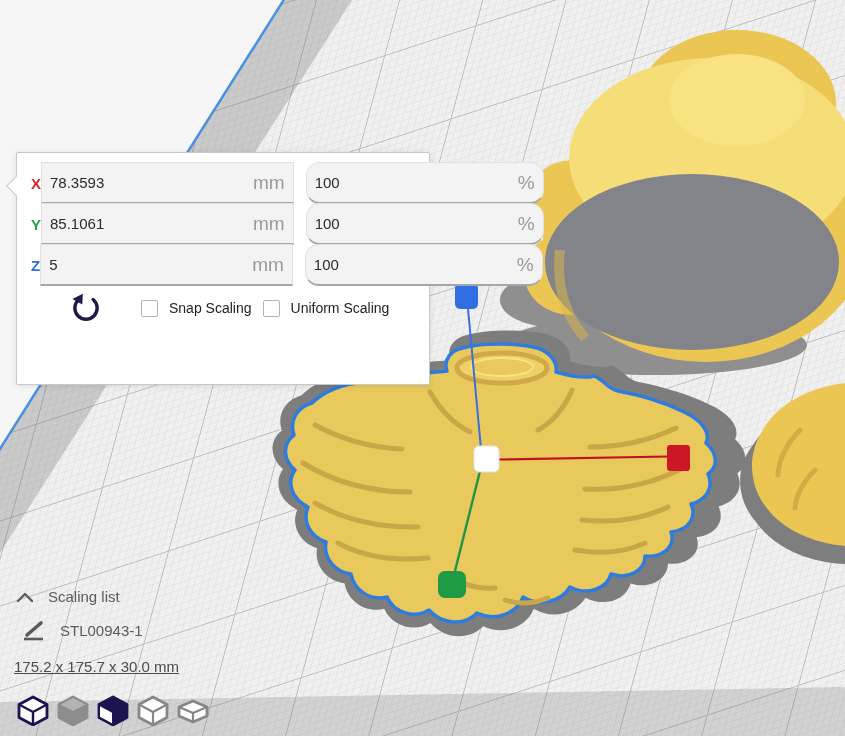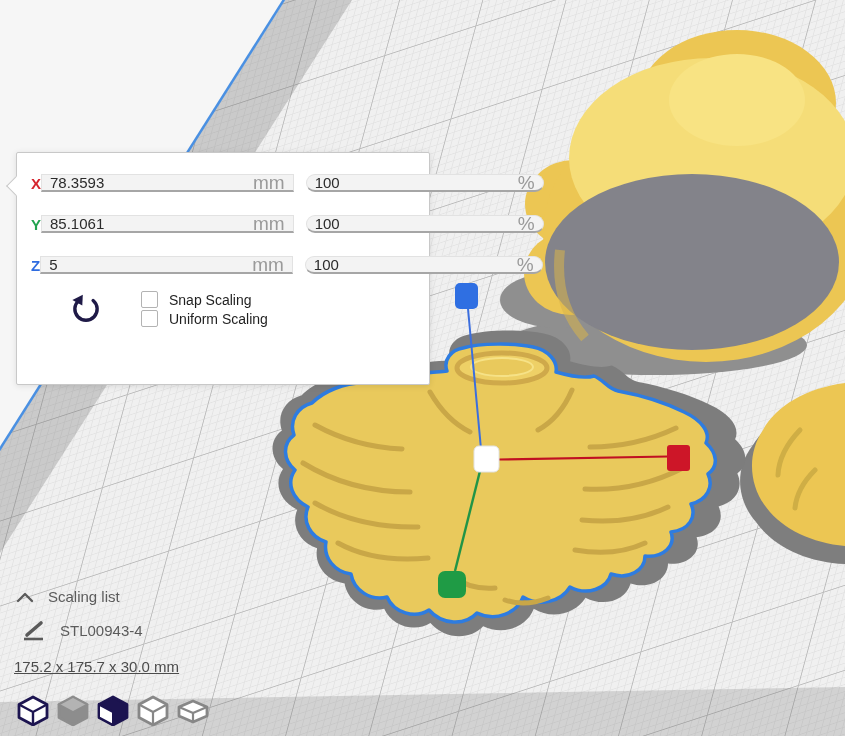--- a/index.html
+++ b/index.html
@@ -31,28 +31,28 @@
     position:absolute; left:16px; top:152px; width:414px; height:233px;
     background:#ffffff; border:1px solid #c8c8c8; border-radius:2px;
     padding:15px 14px 0 14px; box-shadow:0 1px 6px rgba(0,0,0,0.10);
   }
   .scale-panel .notch { position:absolute; left:-8px; top:26px; width:14px; height:14px;
     background:#ffffff; border-left:1px solid #c8c8c8; border-bottom:1px solid #c8c8c8;
     transform:rotate(45deg); }
   .srow { display:flex; align-items:center; height:30px; margin-bottom:11px; }
   .axis { width:22px; text-align:center; font-size:15px; font-weight:600; }
   .axis-x { color:#d6252e; } .axis-y { color:#22a34f; } .axis-z { color:#2f6ce0; }
-  .field { flex:0 0 176px; height:18px; background:#f3f3f3; border:1px solid #e2e2e2;
+  .field { flex:0 0 176px; height:42px; background:#f3f3f3; border:1px solid #e2e2e2;
     border-bottom:2px solid #a6a6a6; display:flex; align-items:center; padding:0 8px; }
   .field.pct { flex:0 0 172px; margin-left:12px;border-radius:14px; }
   .field input { flex:1; min-width:0; border:0; background:transparent;
     font-family:"Liberation Sans",sans-serif; font-size:15px; color:#2b2b2b; outline:none; }
   .unit { color:#9a9a9a; font-size:19px; margin-left:4px; }
   .panel-footer { display:flex; align-items:center; margin-top:10px; padding-left:38px; gap:38px; }
-  .cbcol { display:flex; flex-direction:column; gap:2px; }
+  .cbcol { display:flex; flex-direction:row; gap:11px;align-items:center; }
   .cbrow { display:flex; align-items:center; gap:11px; font-size:14px; color:#1f1f1f; }
   .cb { width:17px; height:17px; background:#fff; border:1px solid #b3b3b3; border-radius:2px; }
   .reset-btn { width:34px; height:34px; cursor:pointer; }
 
   
   .objlist { position:absolute; left:14px; top:586px; color:#5b5b5b; font-size:15px; }
   .ol-row { position:absolute; display:flex; align-items:center; gap:14px; white-space:nowrap; }
   .ol-header { left:2px; top:2px; }
   .ol-item { left:8px; top:32px; }
   .ol-dims { position:absolute; left:0px; top:72px; color:#4c4c4c; white-space:nowrap;text-decoration:underline; }
@@ -199,21 +199,21 @@
       <svg width="18" height="12" viewBox="0 0 18 12">
         <polyline points="2,10 9,3 16,10" fill="none" stroke="#5b5b5b" stroke-width="2.4" stroke-linecap="round" stroke-linejoin="round"></polyline>
       </svg>
       <span>Scaling list</span>
     </div>
     <div class="ol-row ol-item">
       <svg width="24" height="24" viewBox="0 0 24 24">
         <line x1="5" y1="17" x2="19" y2="5" stroke="#5a5a5a" stroke-width="3.6" stroke-linecap="round"></line>
         <line x1="2" y1="21" x2="21" y2="21" stroke="#5a5a5a" stroke-width="2.6"></line>
       </svg>
-      <span>STL00943-4</span>
+      <span>STL00943-1</span>
     </div>
     <div class="ol-dims">175.2 x 175.7 x 30.0 mm</div>
   </div>
 
   <div class="view-toolbar">
     <svg class="vt-btn" viewBox="0 0 34 32">
       <polygon points="17,3 31,10.5 31,23.5 17,31 3,23.5 3,10.5" fill="#fdfdfd" stroke="#1c1450" stroke-width="2.8" stroke-linejoin="round"></polygon>
       <path d="M3,10.5 L17,18 L31,10.5 M17,18 L17,31" fill="none" stroke="#1c1450" stroke-width="2.4"></path>
     </svg>
     <svg class="vt-btn" viewBox="0 0 34 32">

